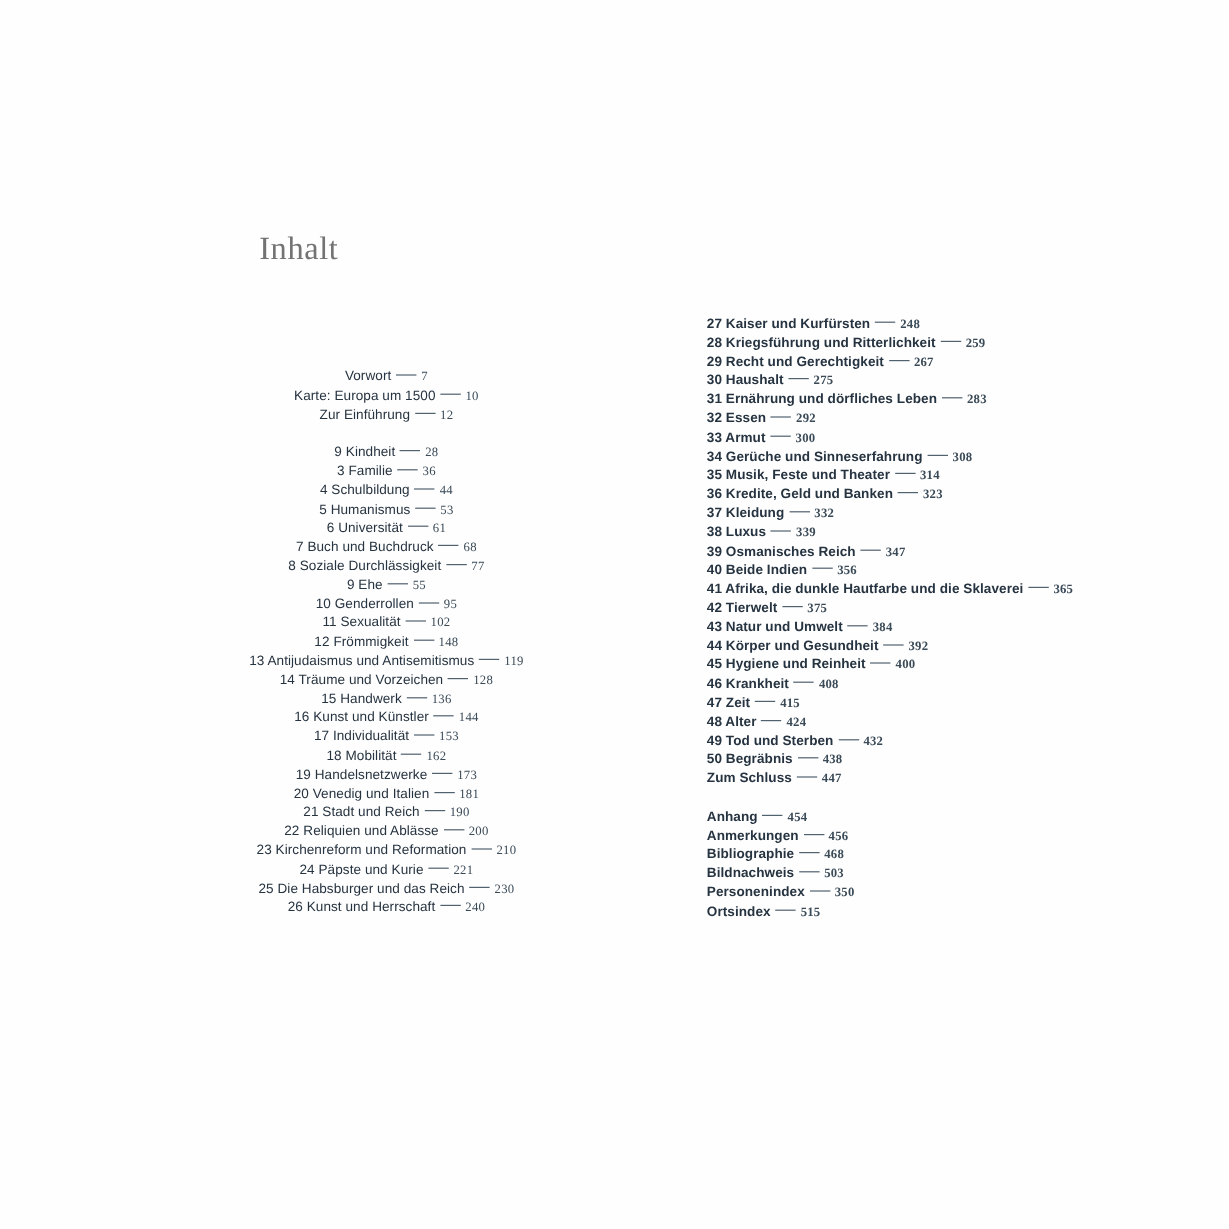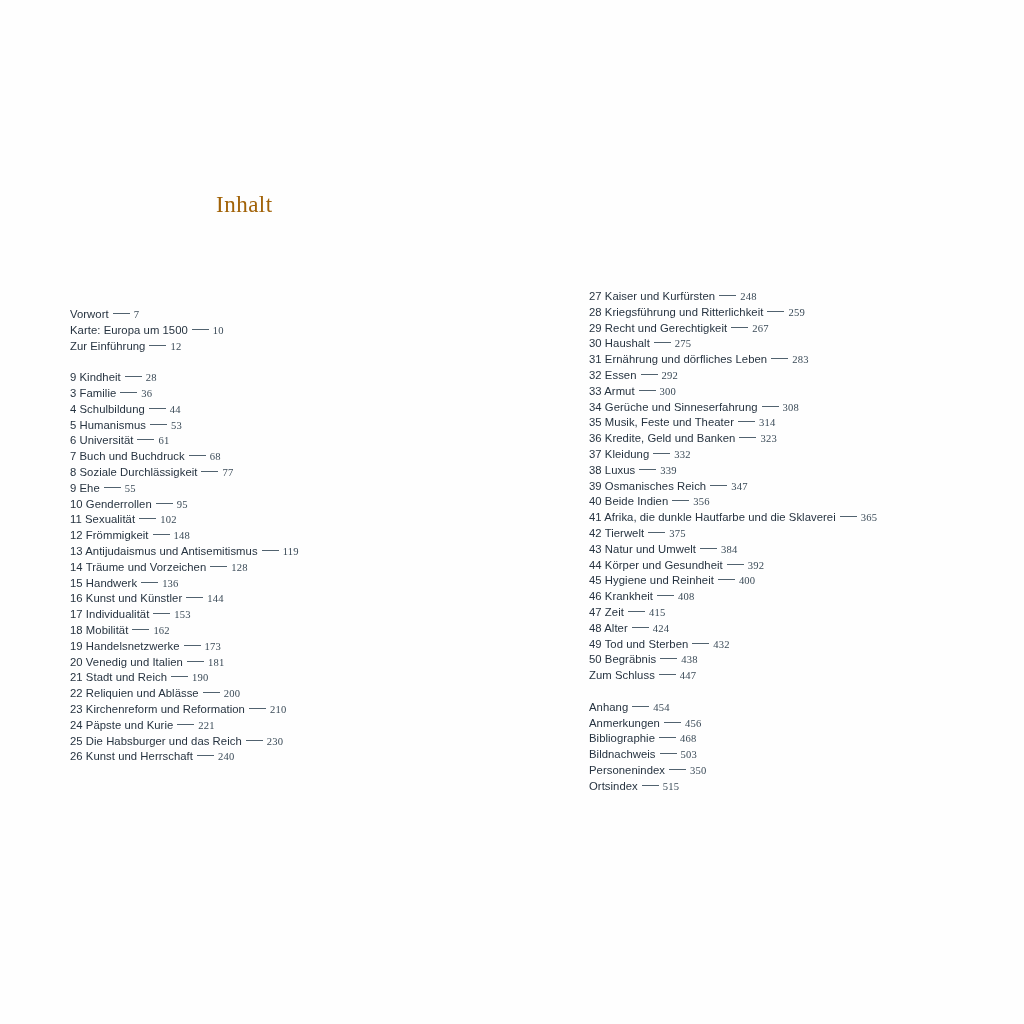--- a/index.html
+++ b/index.html
@@ -18,40 +18,42 @@
     position: relative;
     width: 1024px;
     height: 1024px;
     background: #fefefe;
   }
   .title {
     position: absolute;
     left: 216px;
     top: 192px;
     font-family: "Liberation Serif", serif;
-    font-size: 23px;
+    font-size: 27px;
     font-weight: 400;
     letter-spacing: 0.5px;
-    color: #a16207;
+    color: #737373;
   }
   .col {
     position: absolute;
     font-size: 11.3px;
     line-height: 15.8px;
     color: #263340;
   }
   .col-left {
-    left: 70px;
+    left: 82px;
     top: 307px;
     width: 480px;
+    text-align: center;
   }
   .col-right {
     left: 589px;
-    top: 289px;
+    top: 263px;
     width: 420px;
+    font-weight: bold;
   }
   .entry {
     white-space: nowrap;
     margin: 0;
     padding: 0;
   }
   .entry .label {
     letter-spacing: 0.05px;
   }
   .entry .dash {

